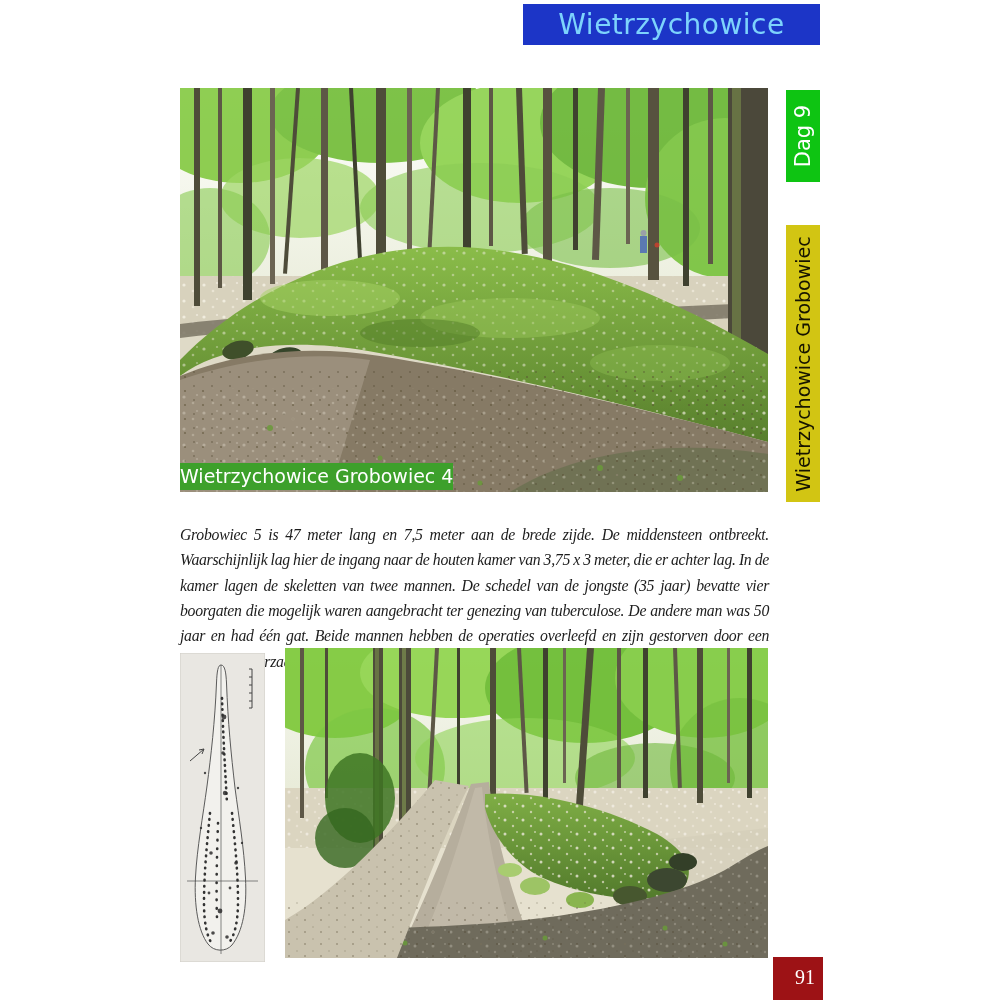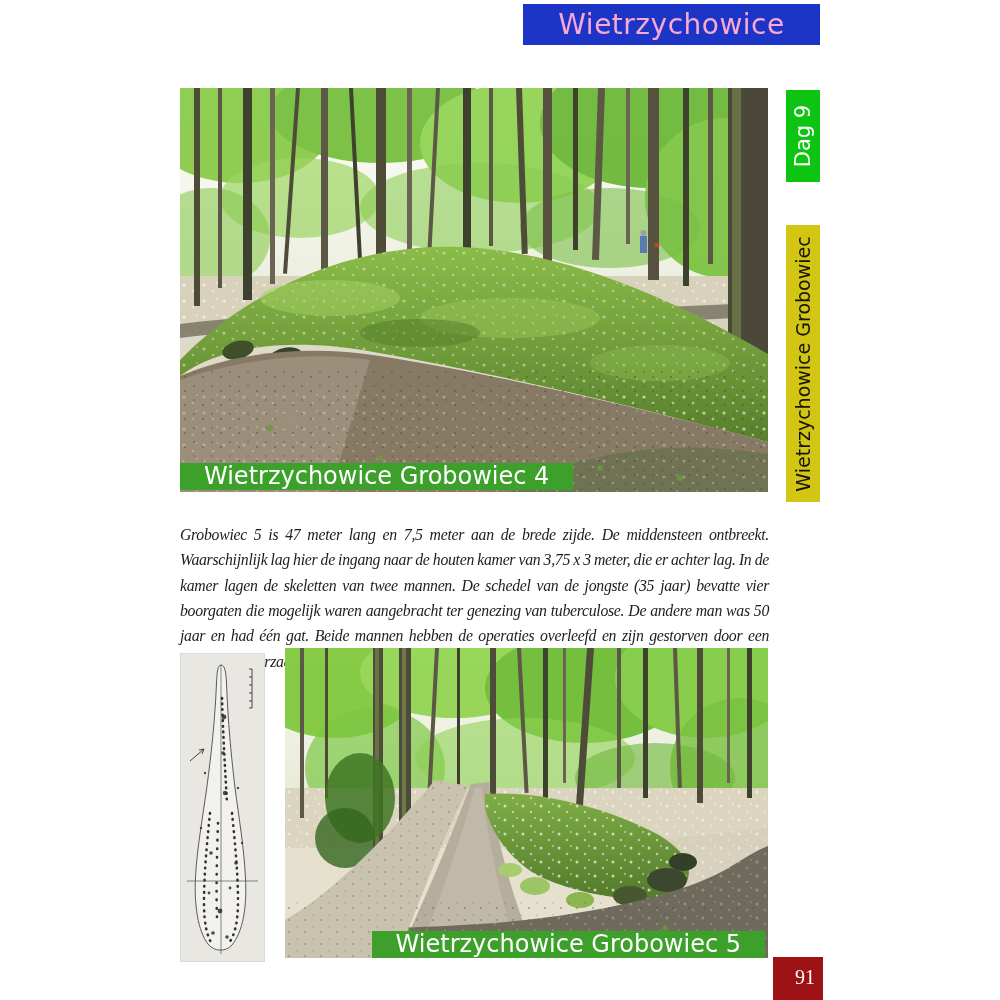--- a/index.html
+++ b/index.html
@@ -1,39 +1,39 @@
 <!DOCTYPE html>
 <html><head>
 <meta charset="utf-8">
 <style>
   html,body{margin:0;padding:0;background:#ffffff;}
   .page{position:relative;width:1000px;height:1000px;background:#ffffff;overflow:hidden;
         font-family:"DejaVu Sans", sans-serif;}
 
   
   .header-banner{position:absolute;left:523px;top:4px;width:297px;height:41px;
-        background:#1c35c7;color:#f9a8d4;text-align:center;line-height:41px;
+        background:#1c35c7;color:#7dd3fc;text-align:center;line-height:41px;
         font-size:28px;letter-spacing:.5px;}
 
   
   .tab{position:absolute;display:flex;align-items:center;justify-content:center;}
   .tab span{transform:rotate(-90deg);white-space:nowrap;display:block;}
   .tab-day{left:786px;top:90px;width:34px;height:92px;background:#0ec412;color:#ffffff;font-size:21px;}
   .tab-site{left:786px;top:225px;width:34px;height:277px;background:#d2c513;color:#161400;font-size:19px;}
 
   
   .photo{position:absolute;overflow:hidden;}
   .photo svg{display:block;width:100%;height:100%;}
   .photo-top{left:180px;top:88px;width:588px;height:404px;}
   .photo-bottom{left:285px;top:648px;width:483px;height:310px;}
   .plan{left:180px;top:653px;width:85px;height:309px;position:absolute;}
   .plan svg{display:block;width:100%;height:100%;}
 
-  .caption{position:absolute;height:27px;line-height:27px;padding:0 24px;
-        background:#3da02b;color:#ffffff;font-size:24px;white-space:nowrap;}
+  .caption{position:absolute;height:27px;line-height:27px;padding:0 0;
+        background:#3da02b;color:#ffffff;font-size:19px;white-space:nowrap;}
   .caption-4{left:0;bottom:2px;}
   .caption-5{right:3px;bottom:0;}
 
   
   .body-paragraph{position:absolute;left:180px;top:506px;width:589px;
         font-family:"Liberation Serif", serif;font-style:italic;
         font-size:15.8px;line-height:25.4px;letter-spacing:-0.3px;word-spacing:-0.5px;
         color:#1c1c1c;text-align:justify;}
 
   
@@ -296,20 +296,19 @@
       <g fill="#6a9a3a" opacity="0.85">
         <circle cx="120" cy="295" r="2.5"></circle>
           <circle cx="260" cy="290" r="2.5"></circle>
         <circle cx="380" cy="280" r="2.5"></circle>
           <circle cx="440" cy="296" r="2.5"></circle>
       </g>
 
       <path d="M0,310 L112,310 C140,240 162,180 184,138 L150,132 C110,180 50,244 0,272 Z" fill="#c9c2ae"></path>
       <path d="M0,310 L112,310 C140,240 162,180 184,138 L150,132 C110,180 50,244 0,272 Z" fill="url(#pSpeck2)" opacity="0.6"></path>
     </svg>
-    <figcaption class="caption caption-5">Wietrzychowice Grobowiec 5</figcaption>
   </figure>
 
   <div class="page-number">
     <span>91</span>
   </div>
 
 </div>
 
 </body></html>

